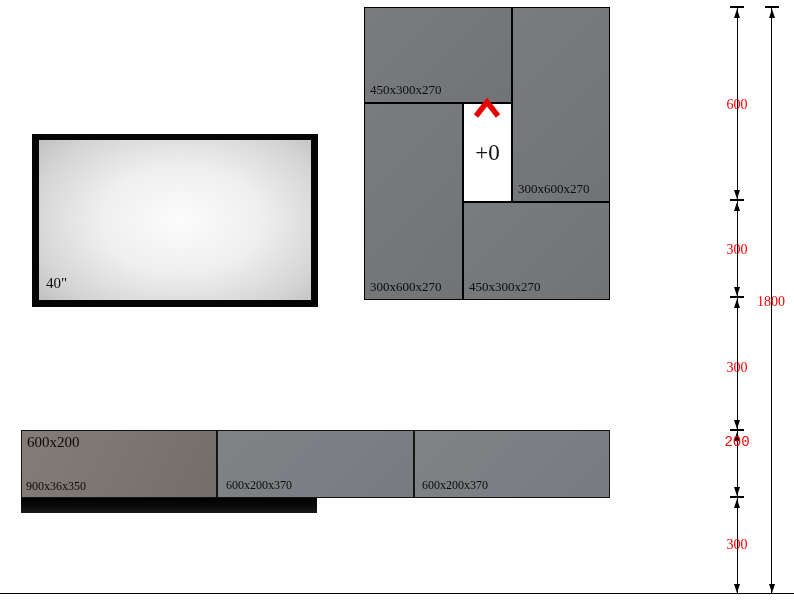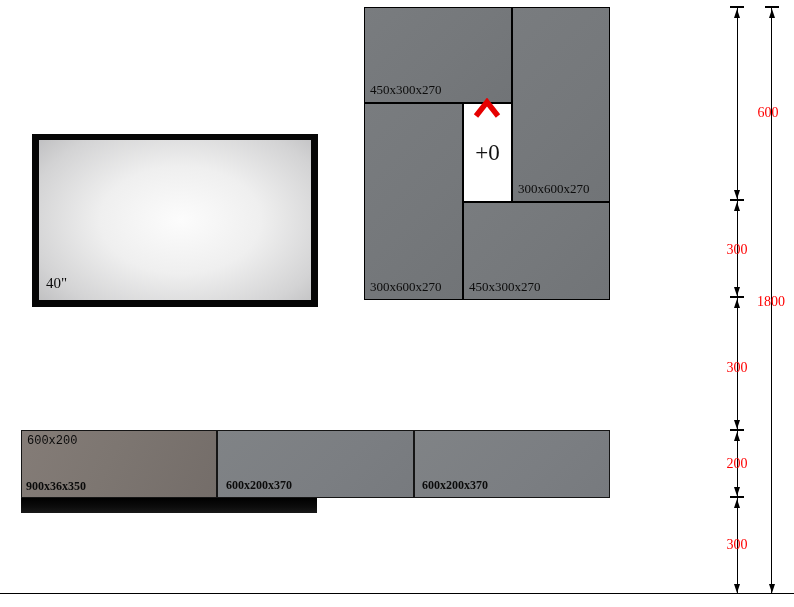--- a/index.html
+++ b/index.html
@@ -25,22 +25,22 @@
   .niche-level{font-size:23px;color:#111;}
   .chevron{position:absolute;left:472px;top:98px;width:30px;height:21px;}
   
   .bc{position:absolute;box-sizing:border-box;border:1px solid #151515;}
   .bc-1{left:21px;top:430px;width:196px;height:68px;
     background:linear-gradient(115deg,#847c77 0%,#7d7671 45%,#746d69 100%);}
   .bc-2{left:217px;top:430px;width:197px;height:68px;
     background:linear-gradient(135deg,#808386 0%,#7b7e82 60%,#777a7e 100%);}
   .bc-3{left:414px;top:430px;width:196px;height:68px;
     background:linear-gradient(135deg,#808386 0%,#7b7e82 60%,#777a7e 100%);}
-  .bc-label-top{position:absolute;left:5px;top:3px;font-size:12px;white-space:nowrap;font-family:Liberation Mono, monospace;}
-  .bc-label-bot{position:absolute;left:4px;bottom:3px;font-size:12px;white-space:nowrap;font-weight:bold;}
+  .bc-label-top{position:absolute;left:5px;top:3px;font-size:15px;white-space:nowrap;}
+  .bc-label-bot{position:absolute;left:4px;bottom:3px;font-size:12px;white-space:nowrap;}
   .base-shadow{position:absolute;left:21px;top:498px;width:296px;height:15px;
     background:linear-gradient(180deg,#000000 0%,#0c0c0c 60%,#191919 100%);}
   
   .vline{position:absolute;width:1.4px;background:#000;}
   .hline{position:absolute;height:1.4px;background:#000;}
   .tick{position:absolute;width:14px;height:1.5px;background:#000;}
   .arr{position:absolute;width:0;height:0;border-left:3px solid transparent;border-right:3px solid transparent;}
   .arr.up{border-bottom:9px solid #000;}
   .arr.down{border-top:9px solid #000;}
   .dim-label{position:absolute;transform:translateX(-50%);font-size:14px;line-height:1;
@@ -107,21 +107,21 @@
     <div class="arr up" style="left:734px;top:202px;"></div>
     <div class="arr down" style="left:734px;top:287px;"></div>
     <div class="arr up" style="left:734px;top:299px;"></div>
     <div class="arr down" style="left:734px;top:420px;"></div>
     <div class="arr up" style="left:734px;top:432px;"></div>
     <div class="arr down" style="left:734px;top:487px;"></div>
     <div class="arr up" style="left:734px;top:499px;"></div>
     <div class="arr down" style="left:734px;top:584px;"></div>
     <div class="arr down" style="left:769px;top:584px;"></div>
 
-    <div class="dim-label" style="left:737px;top:106px;margin-left:31px;">600</div>
+    <div class="dim-label" style="left:737px;top:98px;">600</div>
     <div class="dim-label" style="left:737px;top:243px;">300</div>
     <div class="dim-label" style="left:737px;top:361px;">300</div>
-    <div class="dim-label" style="left:737px;top:457px;">200</div>
+    <div class="dim-label" style="left:737px;top:435px;font-family:Liberation Mono, monospace;">200</div>
     <div class="dim-label" style="left:737px;top:538px;">300</div>
     <div class="dim-label" style="left:771px;top:295px;">1800</div>
   </div>
 
 </div>
 
 </body></html>

